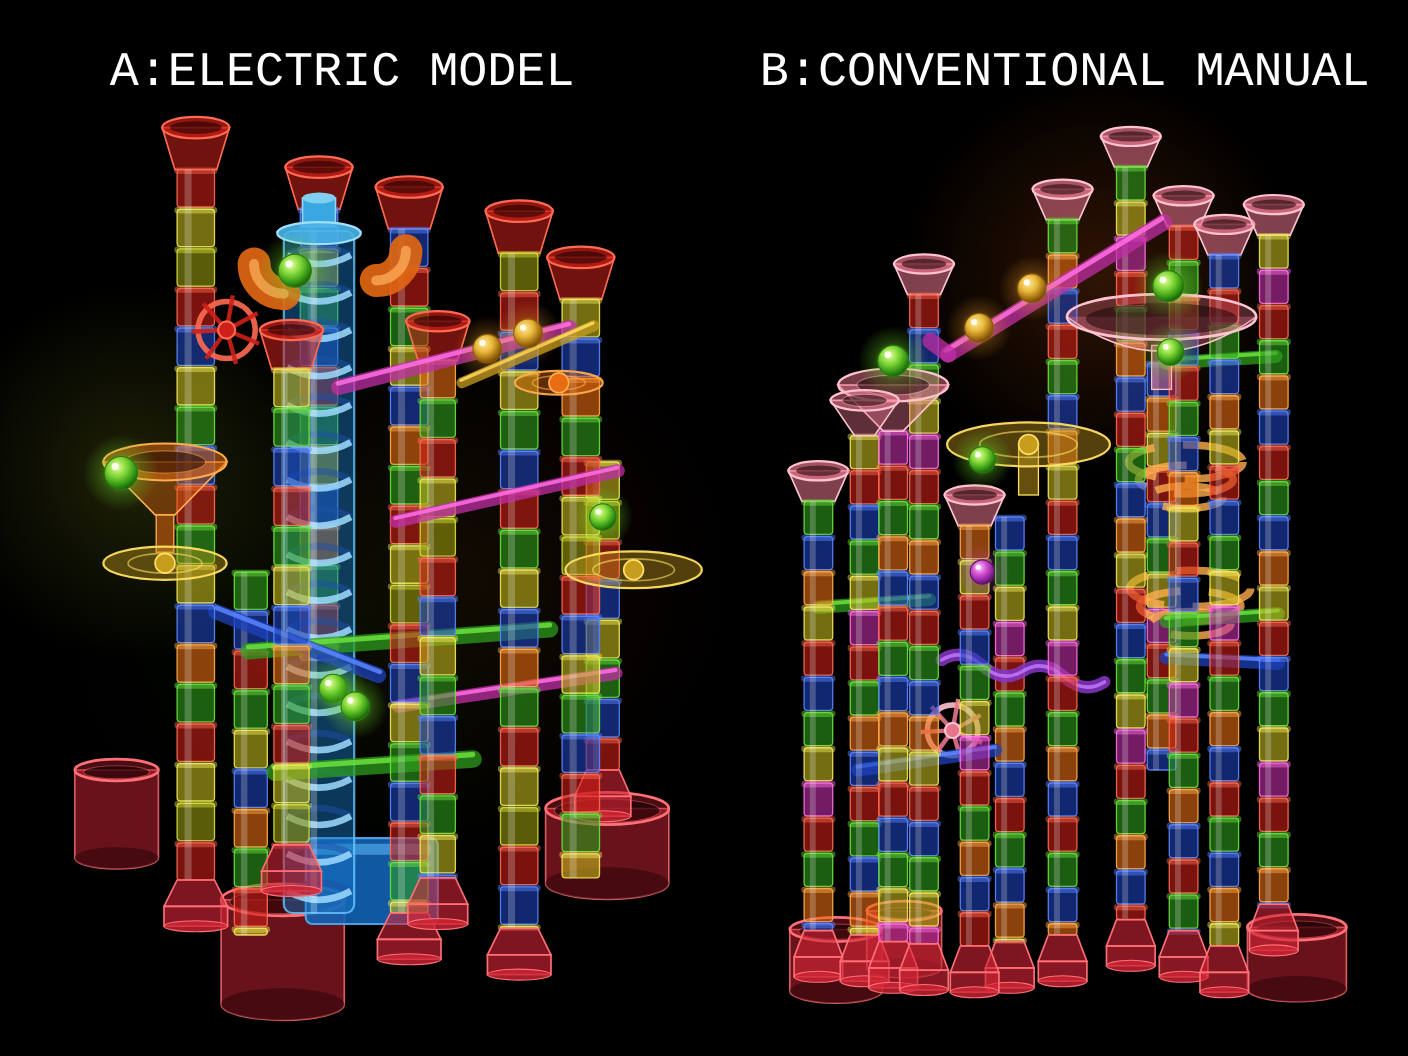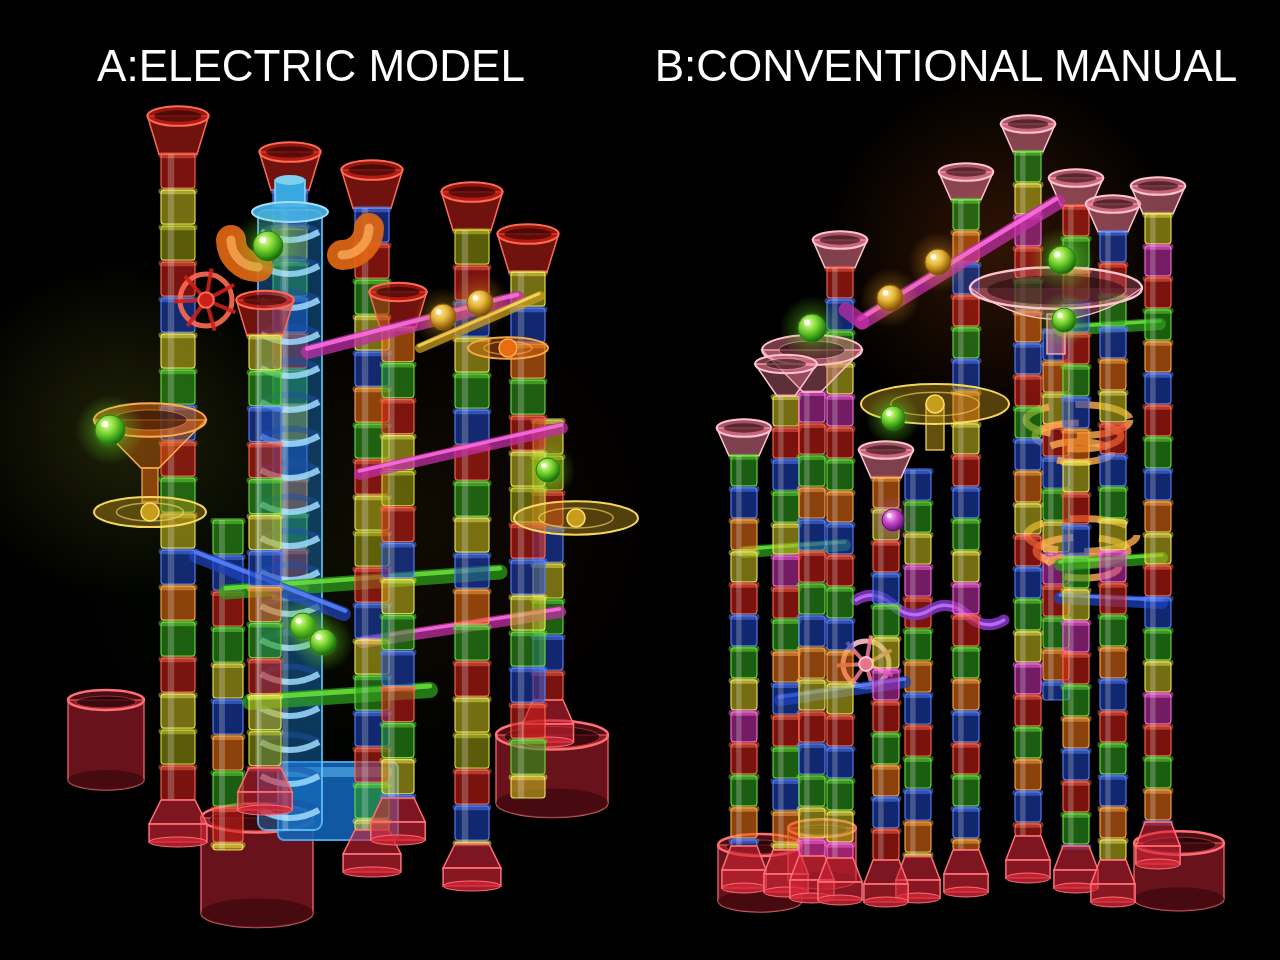--- a/index.html
+++ b/index.html
@@ -1,22 +1,22 @@
 <!DOCTYPE html>
 <html><head>
 <meta charset="utf-8">
 <style>
   html,body{margin:0;padding:0;background:#000;}
   .stage{position:relative;width:1280px;height:960px;background:#000;overflow:hidden;
-         font-family:Liberation Sans, sans-serif;}
+         font-family:Liberation Mono, monospace;}
   .stage svg{position:absolute;left:0;top:0;width:1280px;height:960px;}
   .title{position:absolute;top:44px;color:#ffffff;font-size:44px;line-height:1;
          text-align:center;white-space:nowrap;letter-spacing:0;}
   .title-a{left:61px;width:500px;}
-  .title-b{left:646px;width:600px;}
+  .title-b{left:668px;width:600px;}
 </style>
 </head>
 <body>
 
 <div class="stage">
   <svg id="scene-svg" viewBox="0 0 1280 960">
       <defs>
         <radialGradient id="marb-green" cx="38%" cy="32%" r="75%">
           <stop offset="0%" stop-color="#eaffa0"></stop>
           <stop offset="40%" stop-color="#7fd636"></stop>

